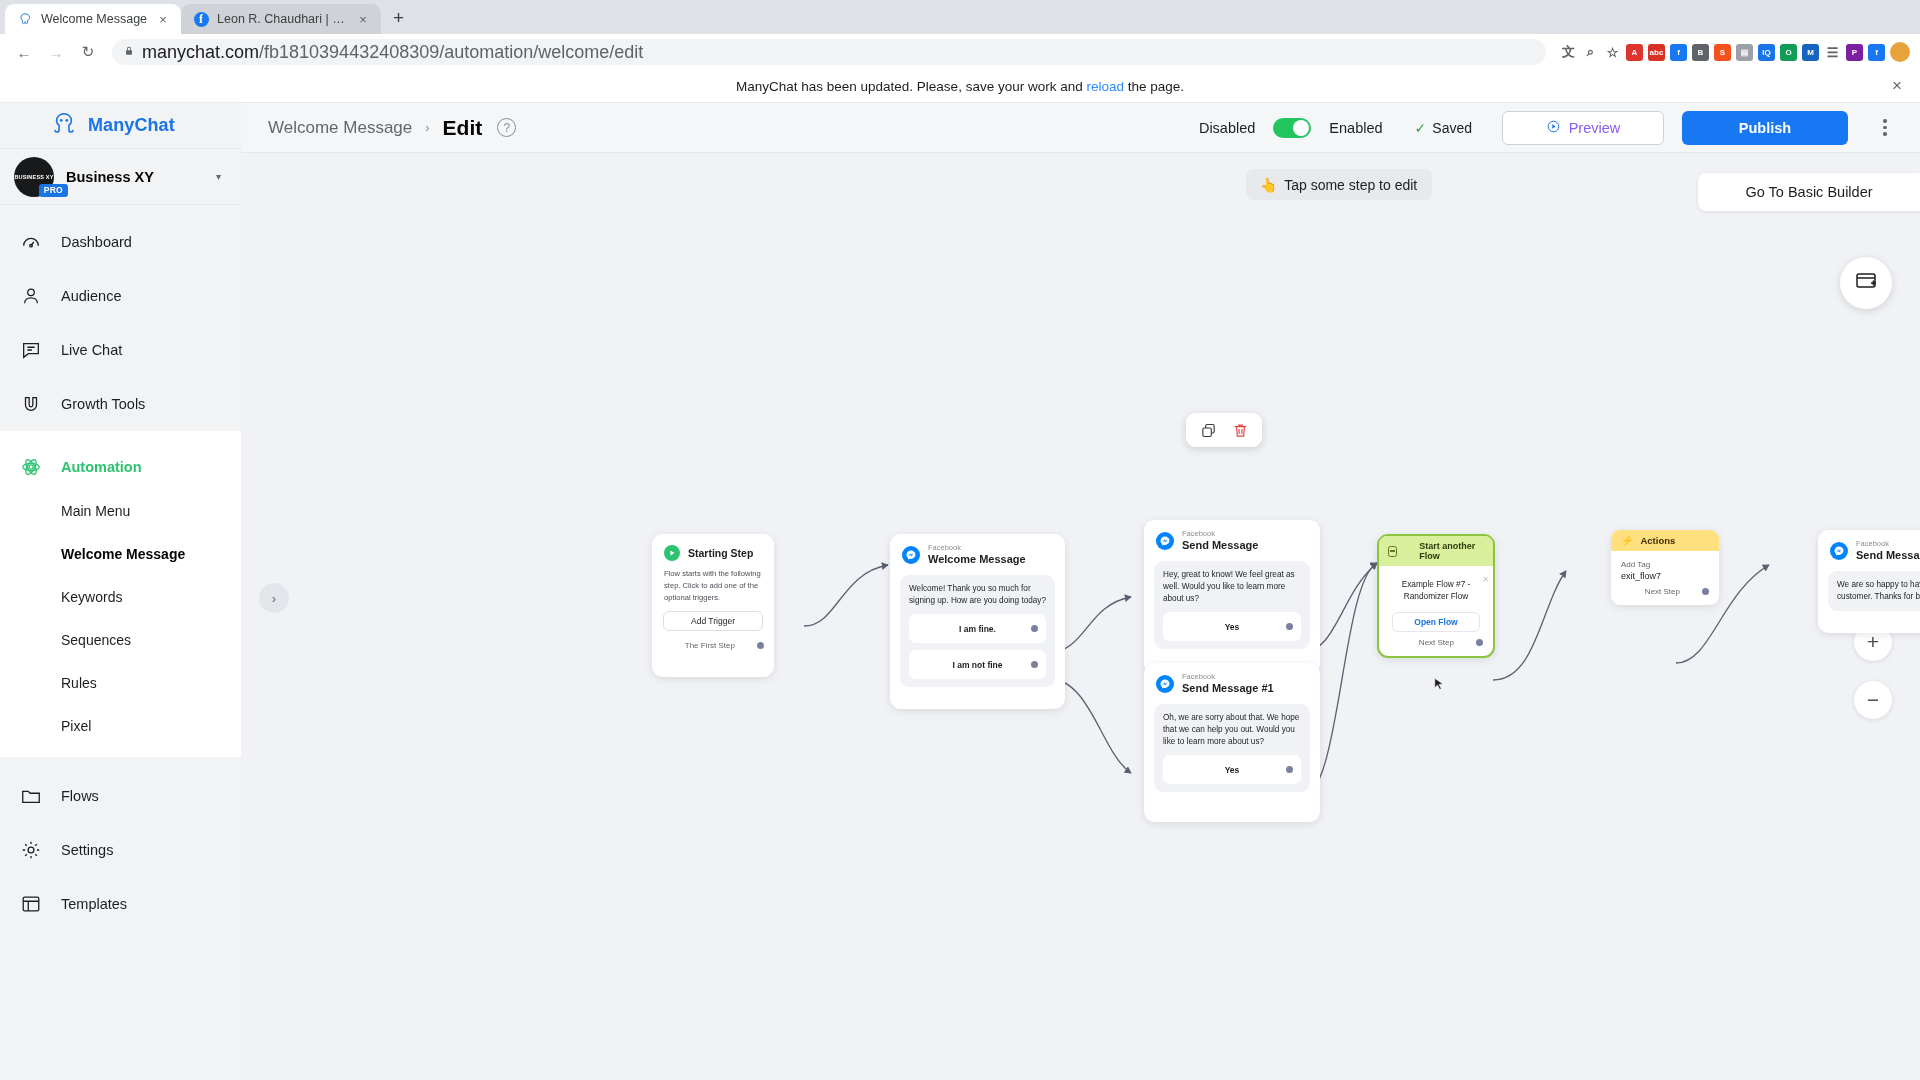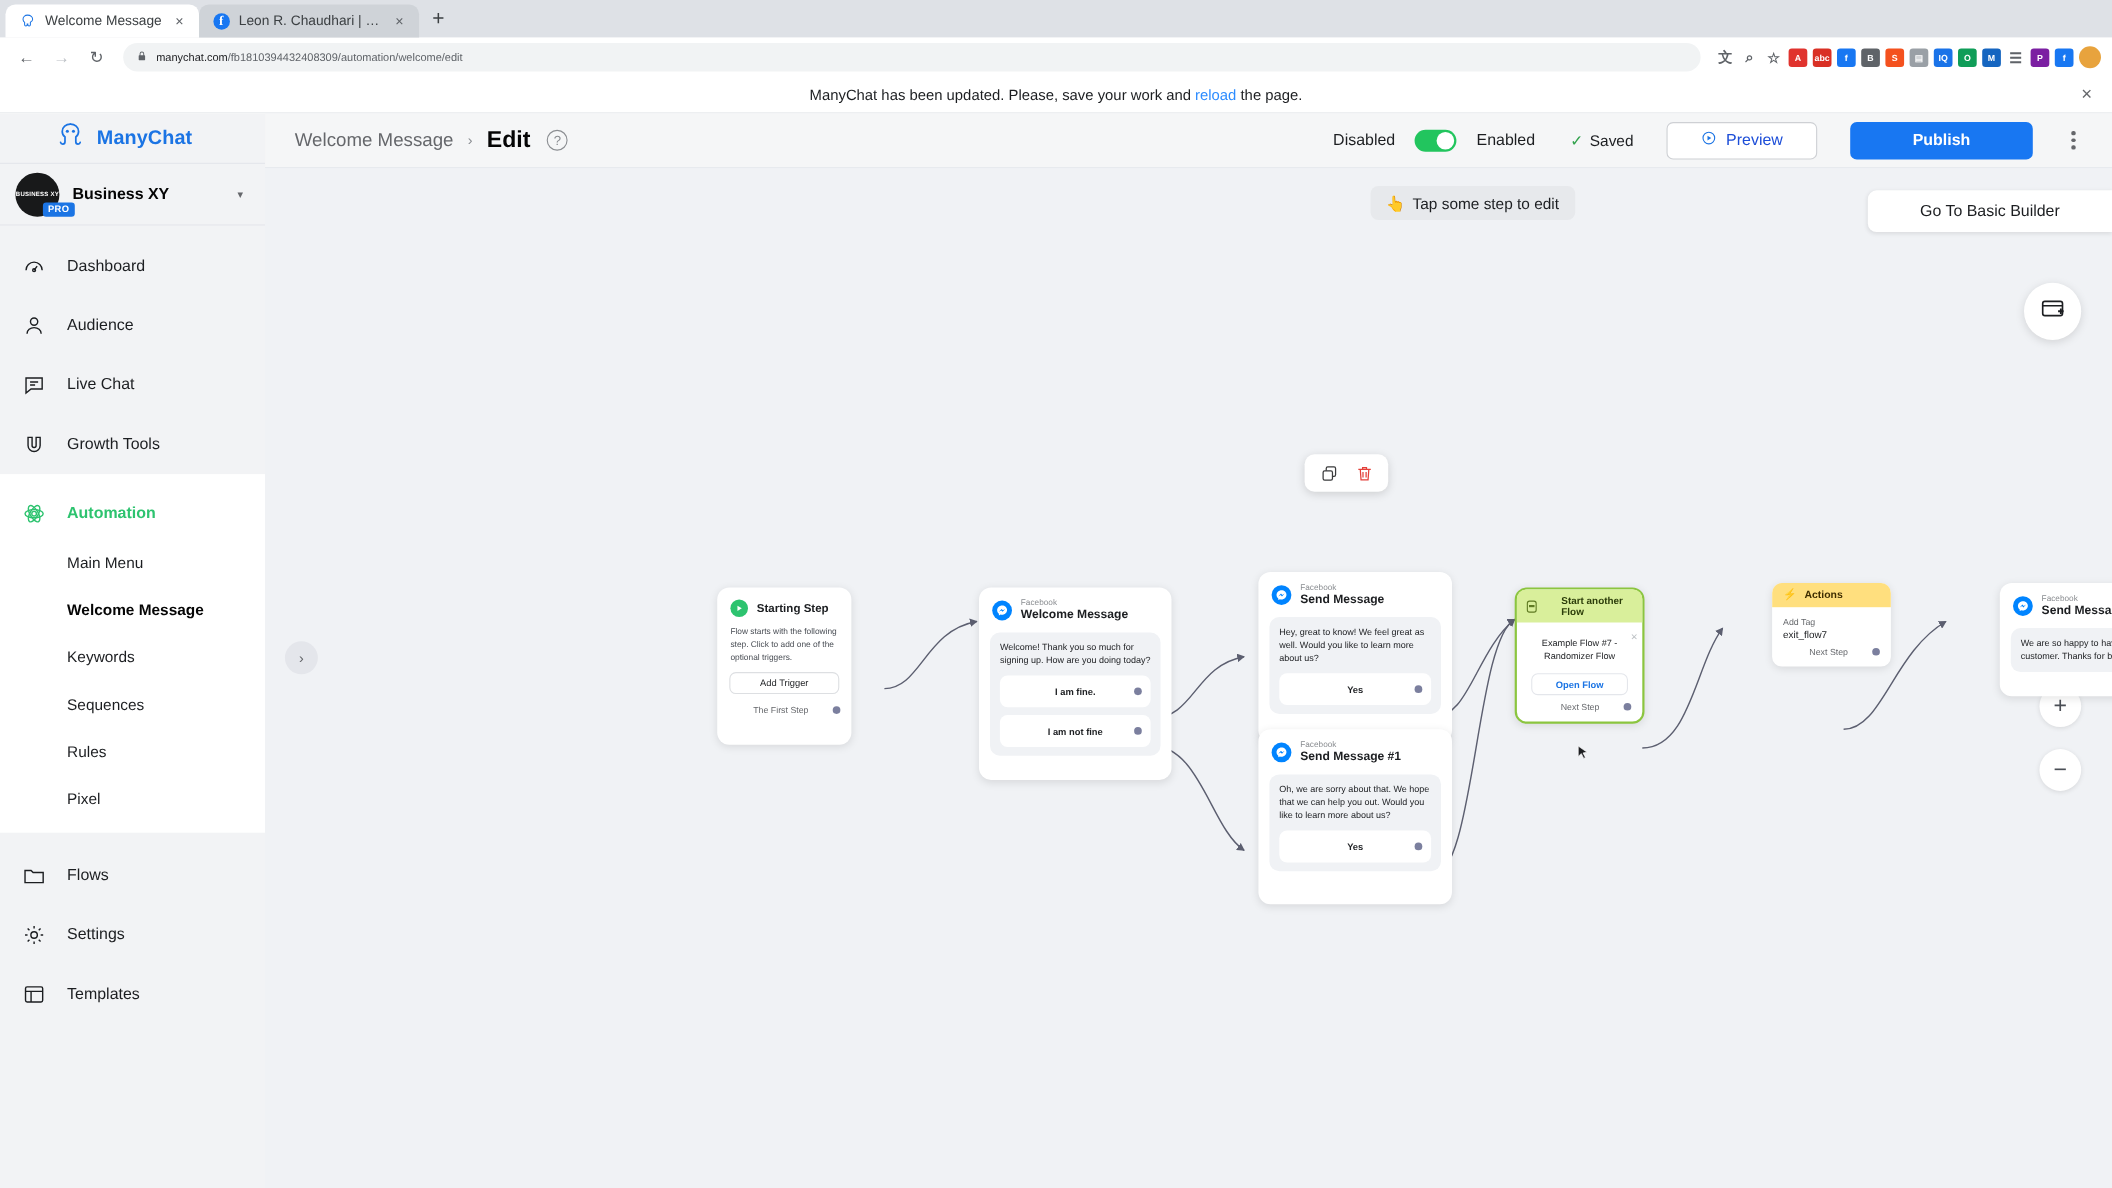--- a/index.html
+++ b/index.html
@@ -27,21 +27,21 @@
             font-size: 12px; font-weight: bold; display: flex; align-items: center; justify-content: center;
             font-family: "Liberation Serif", serif; }
   .newtab { font-size: 19px; color: #3c4043; padding: 0 12px; margin-bottom: 5px; }
 
   .toolbar { height: 36px; background: #fff; display: flex; align-items: center; padding: 0 10px; gap: 4px; }
   .nav-btn { width: 28px; height: 28px; display: flex; align-items: center; justify-content: center;
              font-size: 15px; color: #5f6368; border-radius: 50%; }
   .nav-btn.dim { color: #bdc1c6; }
   .omnibox {
     flex: 1; height: 26px; background: #f1f3f4; border-radius: 13px; display: flex;
-    align-items: center; padding: 0 12px; gap: 8px; margin: 0 6px; font-size: 10px; color: #202124;
+    align-items: center; padding: 0 12px; gap: 8px; margin: 0 6px; font-size: 18px; color: #202124;
   }
   .lock { font-size: 10px; color: #5f6368; }
   .url-domain { color: #202124; }
   .url-path { color: #5f6368; }
   .ext-row { display: flex; align-items: center; gap: 5px; padding-left: 4px; }
   .ext { width: 17px; height: 17px; border-radius: 3px; font-size: 8px; color: #fff;
          display: flex; align-items: center; justify-content: center; font-weight: bold; }
   .ext.outline { background: none; color: #5f6368; font-size: 13px; }
   .avatar-btn { width: 20px; height: 20px; border-radius: 50%; background: #e8a33d; }
 
@@ -92,22 +92,22 @@
   .help-ico { width: 19px; height: 19px; border: 1.5px solid #8a8d91; border-radius: 50%; color: #8a8d91;
               font-size: 12px; display: flex; align-items: center; justify-content: center; margin-left: 5px; }
   .spacer { flex: 1; }
   .tog-label { font-size: 14.5px; color: #1c1e21; }
   .toggle { width: 38px; height: 20px; border-radius: 10px; background: #22c55e; position: relative; margin: 0 8px; }
   .toggle .knob { position: absolute; width: 16px; height: 16px; border-radius: 50%; background: #fff; top: 2px; right: 2px; }
   .saved { display: flex; align-items: center; gap: 6px; font-size: 14px; color: #1c1e21; margin-left: 22px; }
   .check { color: #31a24c; font-size: 14px; }
   .btn { height: 34px; border-radius: 6px; display: flex; align-items: center; justify-content: center;
          font-size: 14.5px; gap: 8px; }
-  .btn-preview { width: 137px; background: #fff; border: 1px solid #ced0d4; color: #1d4ed8; margin-left: 20px; align-items: center; }
-  .btn-publish { width: 166px; background: #1877f2; color: #fff; font-weight: 600; margin-left: 20px; }
+  .btn-preview { width: 162px; background: #fff; border: 1px solid #ced0d4; color: #8b5cf6; margin-left: 20px; align-items: center; }
+  .btn-publish { width: 166px; background: #1877f2; color: #fff; font-weight: 600; margin-left: 8px; }
   .kebab { width: 26px; display: flex; flex-direction: column; align-items: center; gap: 3px; margin-left: 14px; }
   .kebab i { width: 3.5px; height: 3.5px; border-radius: 50%; background: #65676b; display: block; }
 
   
   .canvas { flex: 1; position: relative; background: #f0f2f5; overflow: hidden; }
   .hint {
     position: absolute; left: 1005px; top: 16px; width: 186px; height: 31px; background: #e7e9ec;
     border-radius: 7px; display: flex; align-items: center; justify-content: center; gap: 6px;
     font-size: 14px; color: #1c1e21; font-weight: 500;
   }

